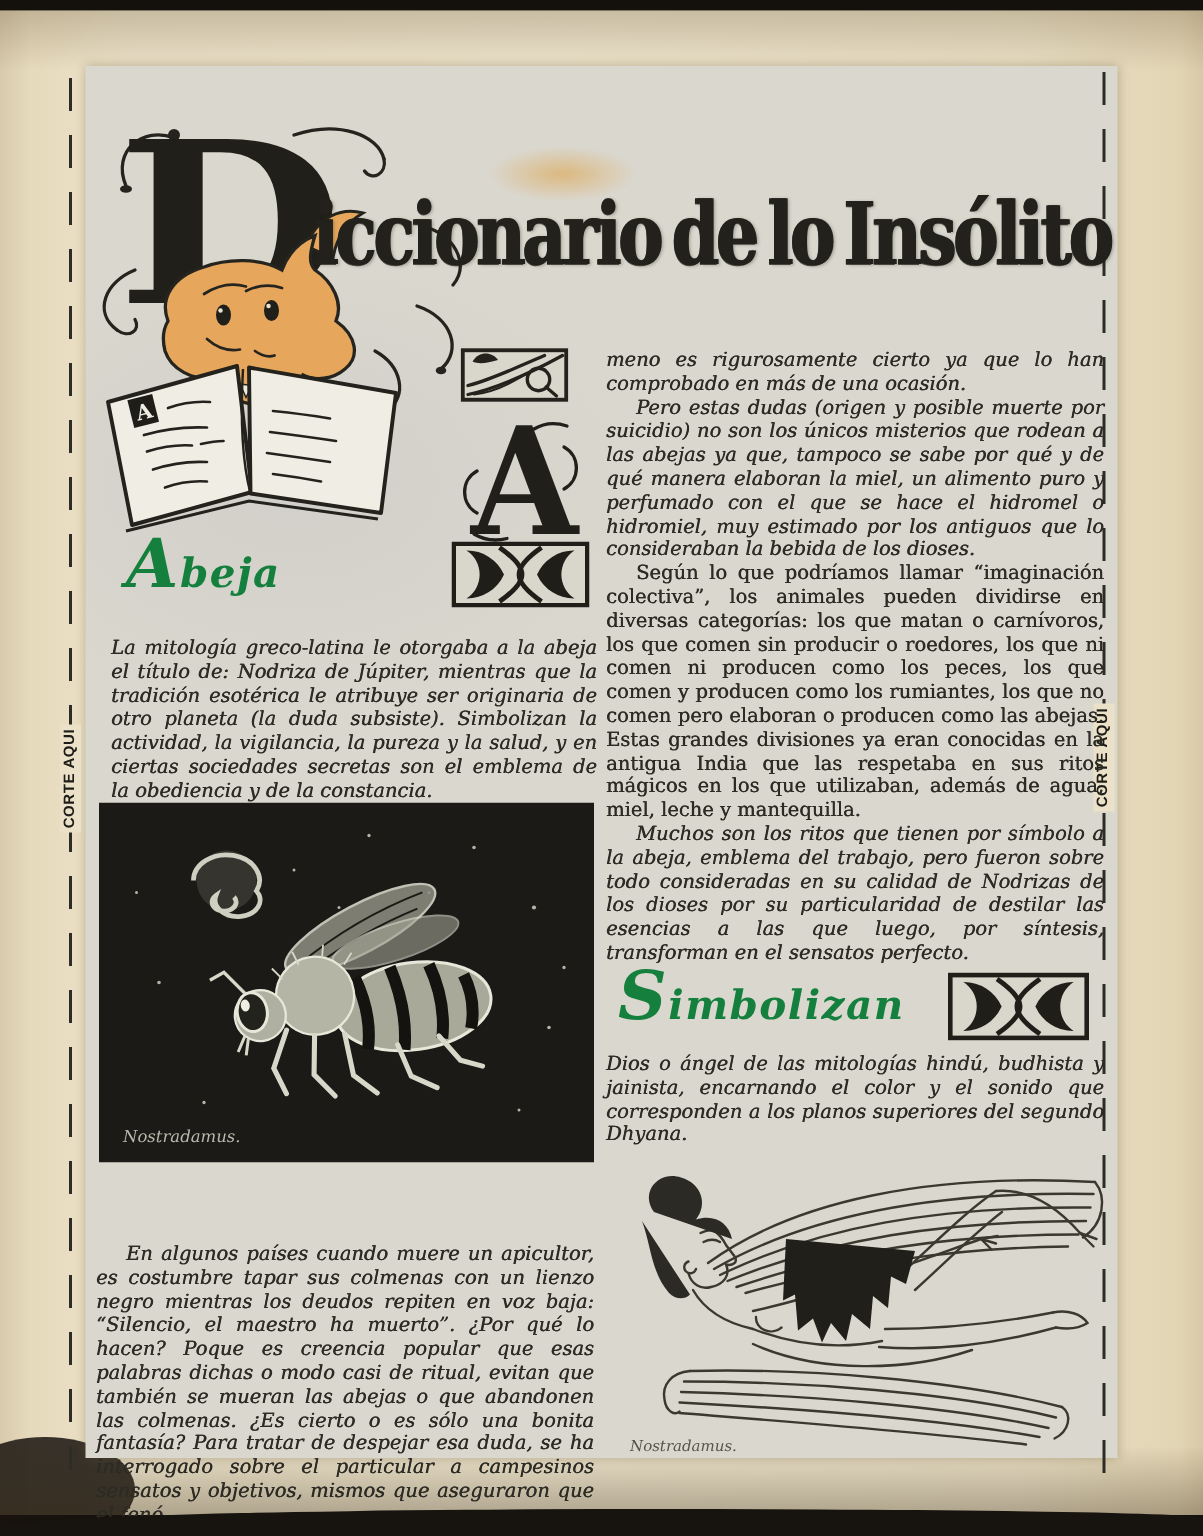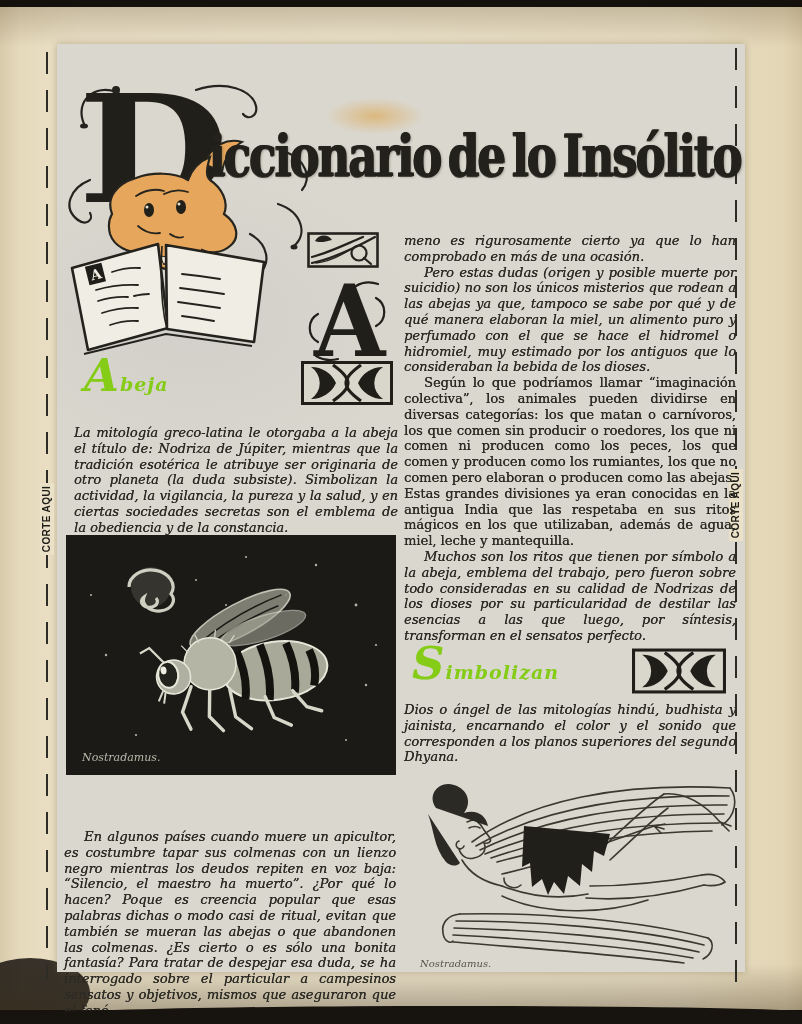--- a/index.html
+++ b/index.html
@@ -36,22 +36,22 @@
   .banner-title{position:absolute;left:208px;top:146px;width:540px;height:86px;
     font-family:"DejaVu Serif",serif;font-weight:bold;color:#23211b;font-size:45px;
     letter-spacing:-2px;word-spacing:-6px;white-space:nowrap;
     transform:scaleY(1.28);transform-origin:left bottom;
     text-shadow:1.3px 0 0 #23211b,0 1px 0 rgba(35,33,27,.75),2px 1px 2px rgba(35,33,27,.35);}
   .demon-svg{position:absolute;left:54px;top:82px;}
   
   .orn{position:absolute;}
   .initial-a{position:absolute;left:304px;top:276px;}
   
-  .entry-heading{position:absolute;font-style:italic;font-weight:bold;color:#84cc16;
-    font-size:19px;line-height:40px;letter-spacing:1px;}
+  .entry-heading{position:absolute;font-style:italic;font-weight:bold;color:#15803d;
+    font-size:27px;line-height:40px;letter-spacing:1px;}
   .entry-heading::first-letter{font-size:45px;}
   .col-text{position:absolute;color:#2c2b25;font-size:13px;line-height:15.8px;
     text-align:justify;text-shadow:.25px 0 0 currentColor;}
   .col-text p{margin:0;font-style:italic;}
   .col-text p.indent{text-indent:20px;font-style:italic;}
   .col-text p.roman{font-style:normal;}
   .fig{position:absolute;}
 </style>
 </head>
 <body>

